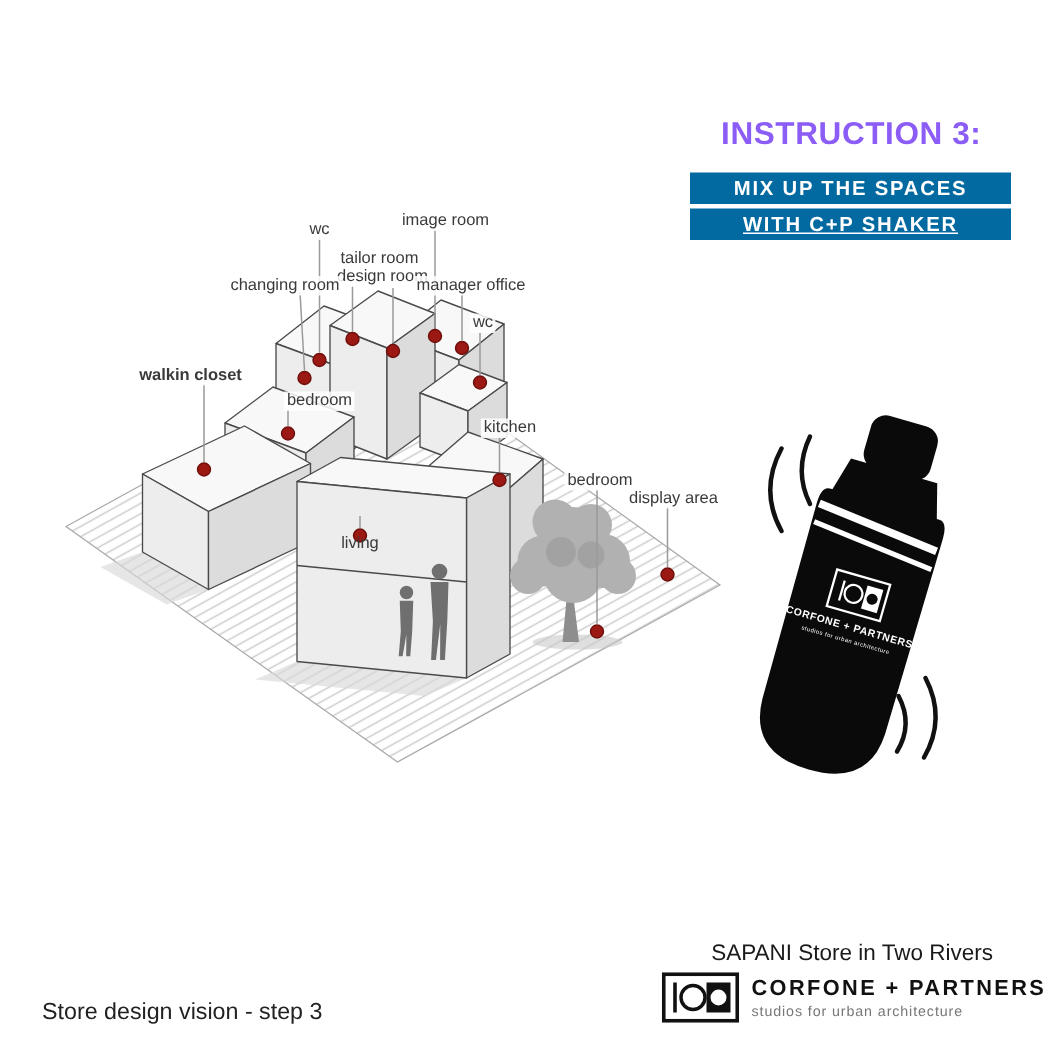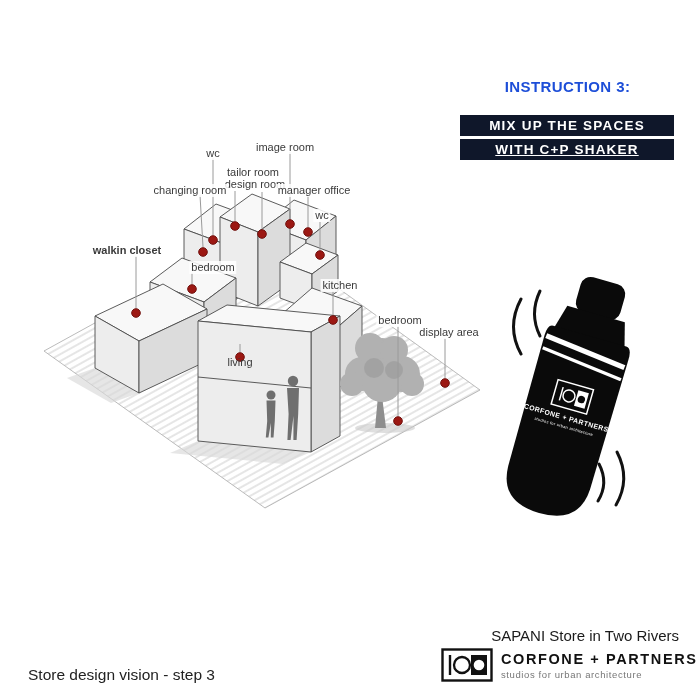--- a/index.html
+++ b/index.html
@@ -12,25 +12,25 @@
   .face-left{fill:#ededed;stroke:#4a4a4a;stroke-width:.9;stroke-linejoin:round;}
   .face-right{fill:#dcdcdc;stroke:#4a4a4a;stroke-width:.9;stroke-linejoin:round;}
   .shadow{fill:#d8d8d8;opacity:.65;}
   .leader{stroke:#9a9a9a;stroke-width:1;}
   .dot{fill:#9c1813;stroke:#70100d;stroke-width:1;}
   .treefill{fill:#b1b1b1;}
   .treedark{fill:#9d9d9d;opacity:.75;}
   .person{fill:#6f6f6f;}
   .ink{fill:#0a0a0a;}
   .instr-title{position:absolute;left:460px;top:78px;width:215px;text-align:center;
-               font-size:15px;font-weight:bold;letter-spacing:.4px;color:#1d4ed8;}
-  .banner{position:absolute;left:460px;width:214px;height:21px;line-height:21px;background:#0f172a;
+               font-size:21px;font-weight:bold;letter-spacing:.4px;color:#8b5cf6;}
+  .banner{position:absolute;left:460px;width:214px;height:21px;line-height:21px;background:#0369a1;
           color:#fff;font-weight:bold;font-size:13.5px;text-align:center;letter-spacing:1.2px;}
   #banner1{top:115px;} #banner2{top:139px;text-decoration:underline;}
-  .project-line{position:absolute;left:427px;top:627px;width:252px;text-align:right;
+  .project-line{position:absolute;left:410px;top:627px;width:252px;text-align:right;
                 font-size:15px;color:#1a1a1a;}
   .brandblock{position:absolute;left:441px;top:648px;display:flex;align-items:center;gap:8px;}
   .brandtext .bn{font-size:14.5px;font-weight:bold;letter-spacing:1.6px;color:#111;}
   .brandtext .bt{font-size:9.5px;letter-spacing:.6px;color:#777;margin-top:2px;}
   .caption{position:absolute;left:28px;top:666px;font-size:15.5px;color:#222;text-align:center;}
 </style>
 </head>
 <body>
 
 <div id="canvas">
@@ -178,21 +178,21 @@
         <circle cx="-3" cy="-1" r="5.2" fill="none" stroke="#ffffff" stroke-width="1.3"></circle>
         <rect x="3.5" y="-8" width="9.5" height="14" fill="#ffffff"></rect>
         <circle cx="8.2" cy="-1" r="3.2" fill="#0a0a0a"></circle>
       </g>
       <text x="0" y="20" text-anchor="middle" font-size="6" letter-spacing="0.4" font-family="Liberation Sans, sans-serif" font-weight="bold" fill="#ffffff">CORFONE + PARTNERS</text>
       <text x="0" y="27" text-anchor="middle" font-size="3.4" letter-spacing="0.3" font-family="Liberation Sans, sans-serif" fill="#ffffff">studios for urban architecture</text>
     </g>
   </svg>
 
   <span class="room-label" style="left:213px;top:147px;">wc</span>
-  <span class="room-label" style="left:285px;top:141px;">image room</span>
+  <span class="room-label" style="left:297px;top:141px;">image room</span>
   <span class="room-label" style="left:253px;top:166px;">tailor room</span>
   <span class="room-label" style="left:255px;top:178px;">design room</span>
   <span class="room-label" style="left:190px;top:184px;">changing room</span>
   <span class="room-label" style="left:314px;top:184px;">manager office</span>
   <span class="room-label" style="left:322px;top:209px;">wc</span>
   <span class="room-label" style="left:127px;top:244px;font-weight:bold;">walkin closet</span>
   <span class="room-label" style="left:193px;top:261px;margin-left:20px;">bedroom</span>
   <span class="room-label" style="left:340px;top:279px;">kitchen</span>
   <span class="room-label" style="left:240px;top:332px;background:transparent;margin-top:24px;">living</span>
   <span class="room-label" style="left:400px;top:314px;">bedroom</span>

